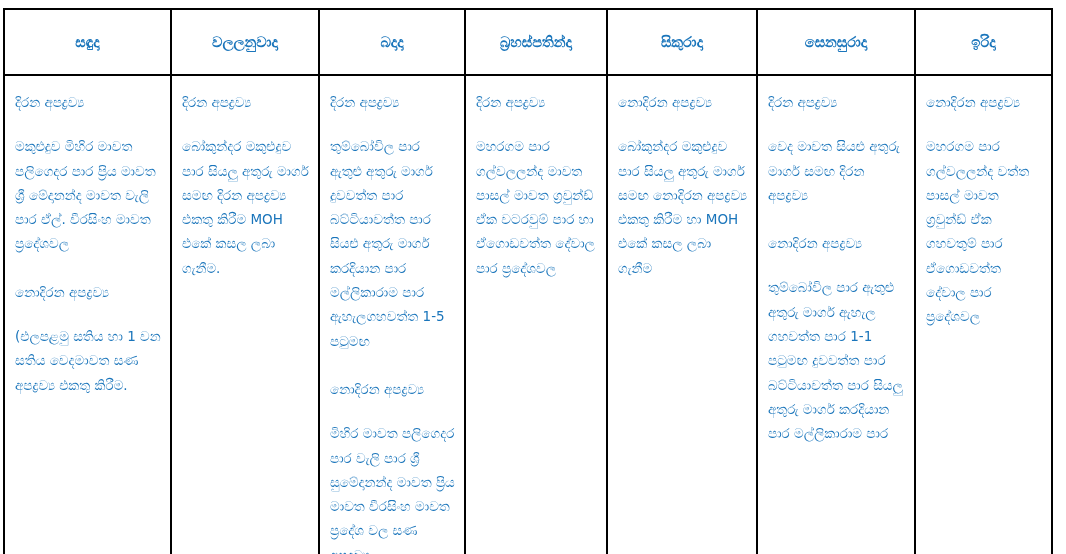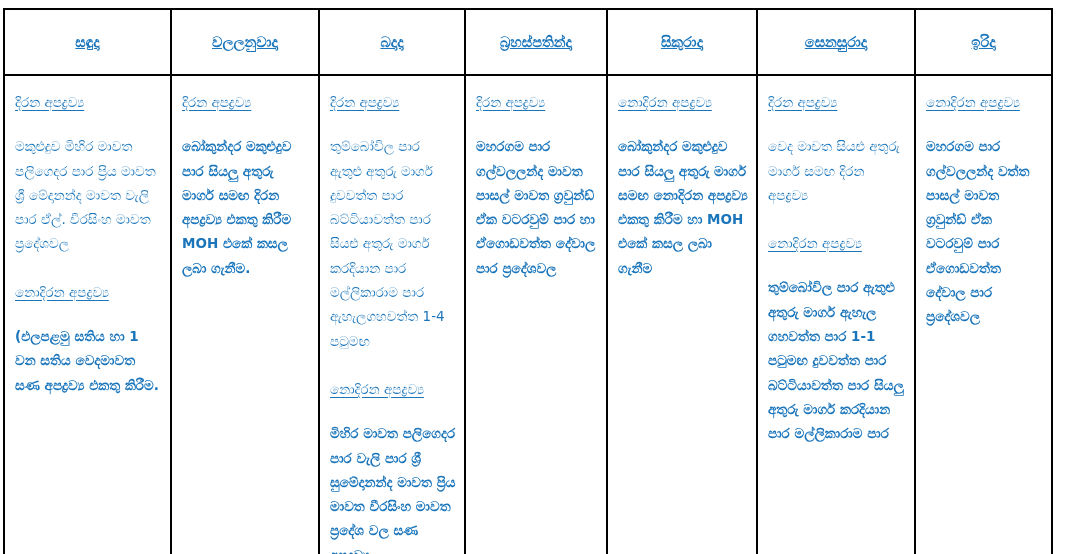--- a/index.html
+++ b/index.html
@@ -27,41 +27,38 @@
     border: 2px solid #000000;
     color: #1a75bb;
   }
   table.schedule th {
     height: 56px;
     font-size: 14.5px;
     font-weight: bold;
     text-align: center;
     vertical-align: middle;
     padding: 4px 2px;
-    text-decoration: underline;
   }
   table.schedule td {
     vertical-align: top;
     text-align: left;
     padding: 12px 8px 8px 10px;
     font-size: 13.5px;
     line-height: 1.8;
   }
   .sec-heading {
-    text-decoration: underline;
     text-underline-offset: 3px;
     margin: 2px 0 20px 0;
     font-size: 13.5px;
   }
   .sec-body {
     margin: 14px 0 24px 0;
   }
   .sec-body:last-child {
     margin-bottom: 0;
-    font-weight: bold;
   }
 </style>
 </head>
 <body>
 
 <table class="schedule">
   <colgroup>
     <col style="width:167px">
     <col style="width:148px">
     <col style="width:146px">
@@ -91,21 +88,21 @@
         <p class="sec-body">(එලපළමු සතිය හා 1 වන සතිය වෙදමාවත සණ අපද්‍රව්‍ය එකතු කිරීම.</p>
       </td>
 
       <td>
         <div class="sec-heading">දිරන අපද්‍රව්‍ය</div>
         <p class="sec-body">බෝකුන්දර මකුළුදුව පාර සියලු අතුරු මාර්ග සමඟ දිරන අපද්‍රව්‍ය එකතු කිරීම MOH එකේ කසල ලබා ගැනීම.</p>
       </td>
 
       <td>
         <div class="sec-heading">දිරන අපද්‍රව්‍ය</div>
-        <p class="sec-body">තුම්බෝවිල පාර ඇතුළු අතුරු මාර්ග දුවවත්ත පාර බට්ටියාවත්ත පාර සියළු අතුරු මාර්ග කරදියාන පාර මල්ලිකාරාම පාර ඇහැලගහවත්ත 1-4 පටුමඟ</p>
+        <p class="sec-body">තුම්බෝවිල පාර ඇතුළු අතුරු මාර්ග දුවවත්ත පාර බට්ටියාවත්ත පාර සියළු අතුරු මාර්ග කරදියාන පාර මල්ලිකාරාම පාර ඇහැලගහවත්ත 1-5 පටුමඟ</p>
         <div class="sec-heading">නොදිරන අපද්‍රව්‍ය</div>
         <p class="sec-body">මිහිර මාවත පලිගෙදර පාර වැලි පාර ශ්‍රී සුමේදානන්ද මාවත ප්‍රිය මාවත වීරසිංහ මාවත ප්‍රදේශ වල සණ අපද්‍රව්‍ය</p>
       </td>
 
       <td>
         <div class="sec-heading">දිරන අපද්‍රව්‍ය</div>
         <p class="sec-body">මහරගම පාර ගල්වලලන්ද මාවත පාසල් මාවත ග්‍රවුන්ඩ් ඒක වටරවුම් පාර හා ඒගොඩවත්ත දේවාල පාර ප්‍රදේශවල</p>
       </td>
 
       <td>
@@ -115,18 +112,18 @@
 
       <td>
         <div class="sec-heading">දිරන අපද්‍රව්‍ය</div>
         <p class="sec-body">වෙද මාවත සියළු අතුරු මාර්ග සමඟ දිරන අපද්‍රව්‍ය</p>
         <div class="sec-heading">නොදිරන අපද්‍රව්‍ය</div>
         <p class="sec-body">තුම්බෝවිල පාර ඇතුළු අතුරු මාගර් ඇහැල ගහවත්ත පාර 1-1 පටුමඟ දුවවත්ත පාර බට්ටියාවත්ත පාර සියලු අතුරු මාර්ග කරදියාන පාර මල්ලිකාරාම පාර</p>
       </td>
 
       <td>
         <div class="sec-heading">නොදිරන අපද්‍රව්‍ය</div>
-        <p class="sec-body">මහරගම පාර ගල්වලලන්ද වත්ත පාසල් මාවත ග්‍රවුන්ඩ් ඒක වටරවුම් පාර ඒගොඩවත්ත දේවාල පාර ප්‍රදේශවල</p>
+        <p class="sec-body">මහරගම පාර ගල්වලලන්ද වත්ත පාසල් මාවත ග්‍රවුන්ඩ් ඒක ගහවතුම් පාර ඒගොඩවත්ත දේවාල පාර ප්‍රදේශවල</p>
       </td>
 
     </tr>
   </tbody>
 </table>
 
 </body></html>

